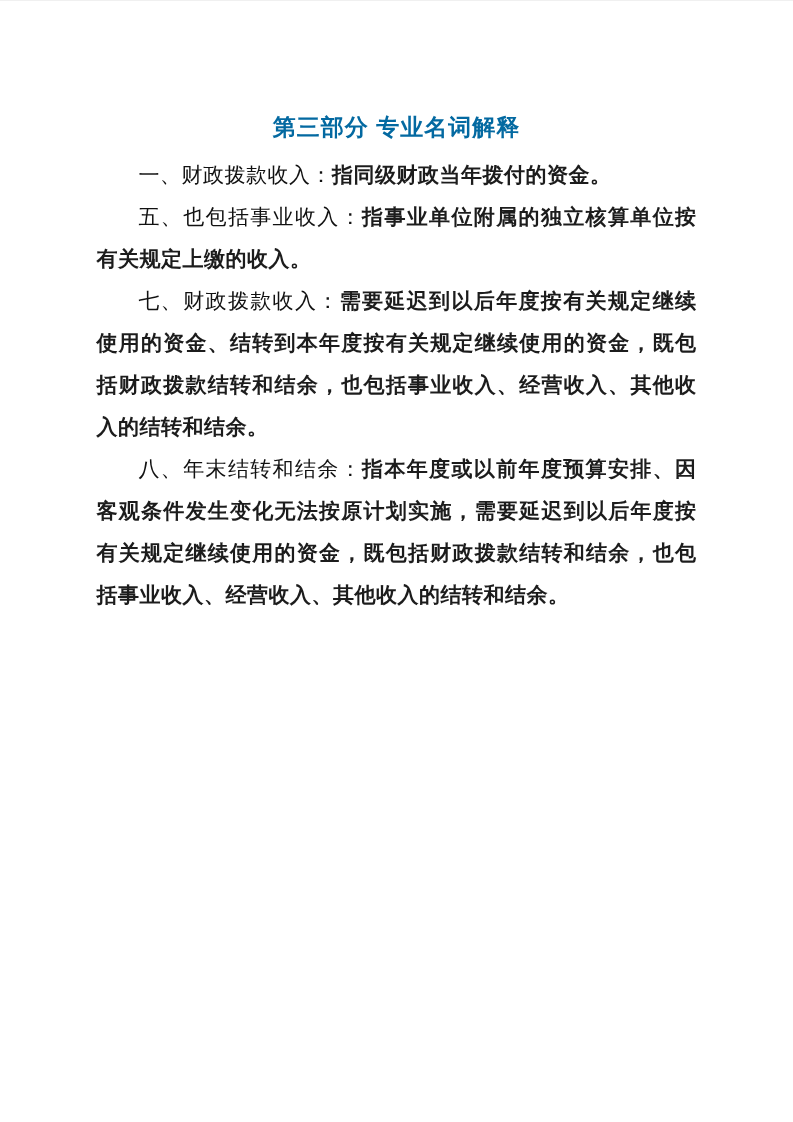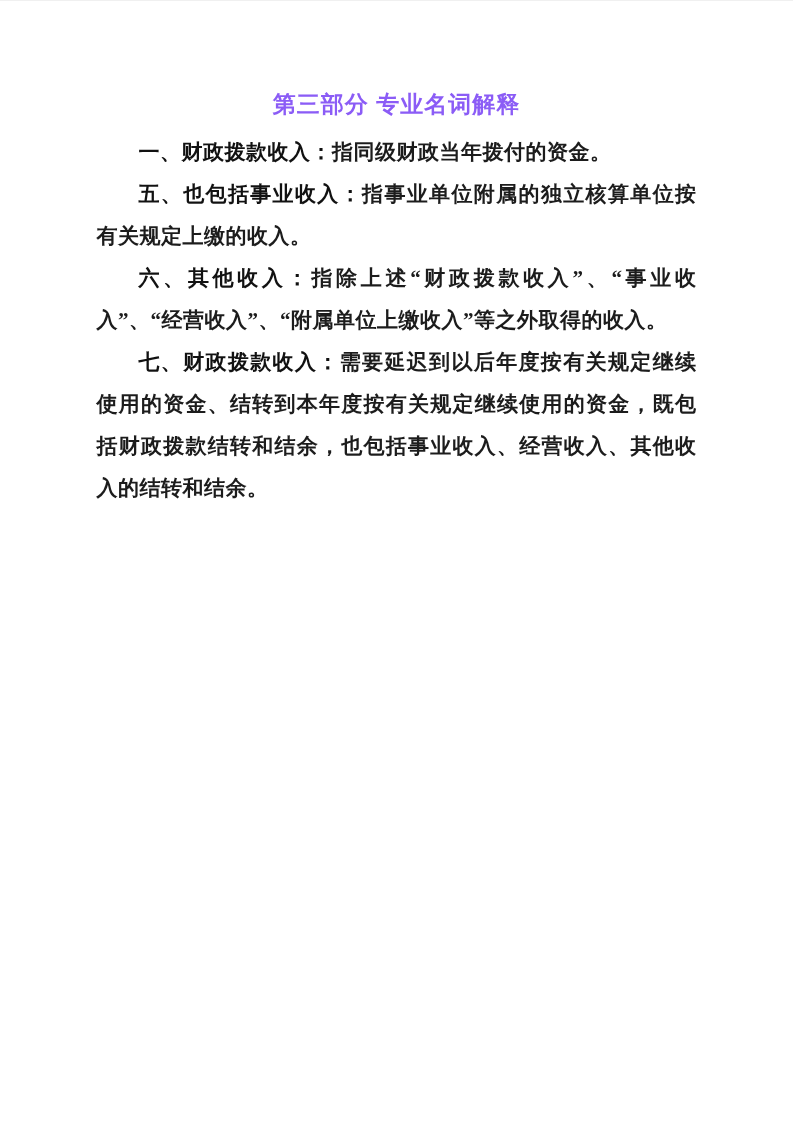--- a/index.html
+++ b/index.html
@@ -13,44 +13,44 @@
     height: 1122px;
     background: #ffffff;
     color: #1a1a1a;
     font-family: "Liberation Serif", "DejaVu Serif", serif;
     overflow: hidden;
     box-sizing: border-box;
     border-top: 1px solid #f0f0f0;
   }
   .doc-title {
     margin: 0;
-    padding-top: 88px;
+    padding-top: 111px;
     text-align: center;
     font-family: "Liberation Sans", "DejaVu Sans", sans-serif;
     font-weight: bold;
     font-size: 23px;
     line-height: 31px;
     letter-spacing: 1px;
-    color: #8b5cf6;
+    color: #0369a1;
   }
   .content {
     width: 600px;
     margin: 11px auto 0 auto;
   }
   .para {
     margin: 0;
     font-size: 21px;
     line-height: 42px;
     text-align: justify;
     text-indent: 2em;
     letter-spacing: 0.5px;
     color: #1c1c1c;
   }
   .term {
-    font-weight: bold;
+    font-weight: normal;
     color: #111111;
   }
   .def {
     font-weight: bold;
   }
   .page-number {
     position: absolute;
     left: 0;
     right: 0;
     bottom: 62px;
@@ -70,21 +70,21 @@
 
   <div class="content">
 
     <p class="para"><span class="term">一、财政拨款收入：</span><span class="def">指同级财政当年拨付的资金。</span></p>
 
 
 
 
     <p class="para"><span class="term">五、也包括事业收入：</span><span class="def">指事业单位附属的独立核算单位按有关规定上缴的收入。</span></p>
 
-    <p class="para"><span class="term">六、其他收入：</span><span class="def">指除上述“财政拨款收入”、“事业收入”、“经营收入”、“附属单位上缴收入”等之外取得的收入。</span></p>
 
     <p class="para"><span class="term">七、财政拨款收入：</span><span class="def">需要延迟到以后年度按有关规定继续使用的资金、结转到本年度按有关规定继续使用的资金，既包括财政拨款结转和结余，也包括事业收入、经营收入、其他收入的结转和结余。</span></p>
 
+    <p class="para"><span class="term">八、年末结转和结余：</span><span class="def">指本年度或以前年度预算安排、因客观条件发生变化无法按原计划实施，需要延迟到以后年度按有关规定继续使用的资金，既包括财政拨款结转和结余，也包括事业收入、经营收入、其他收入的结转和结余。</span></p>
 
   </div>
 
 
 </div>
 
 </body></html>

